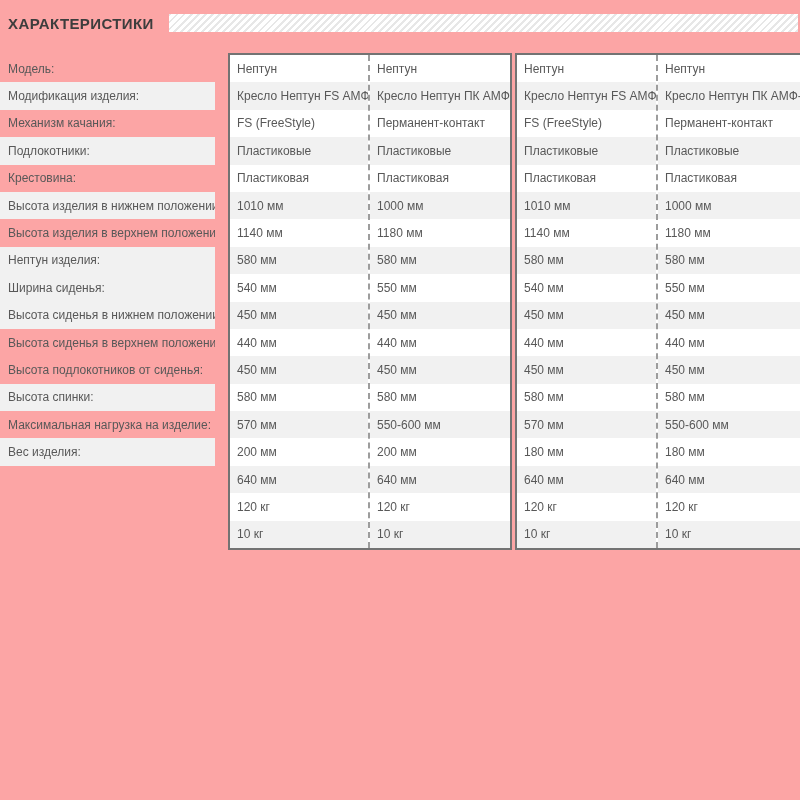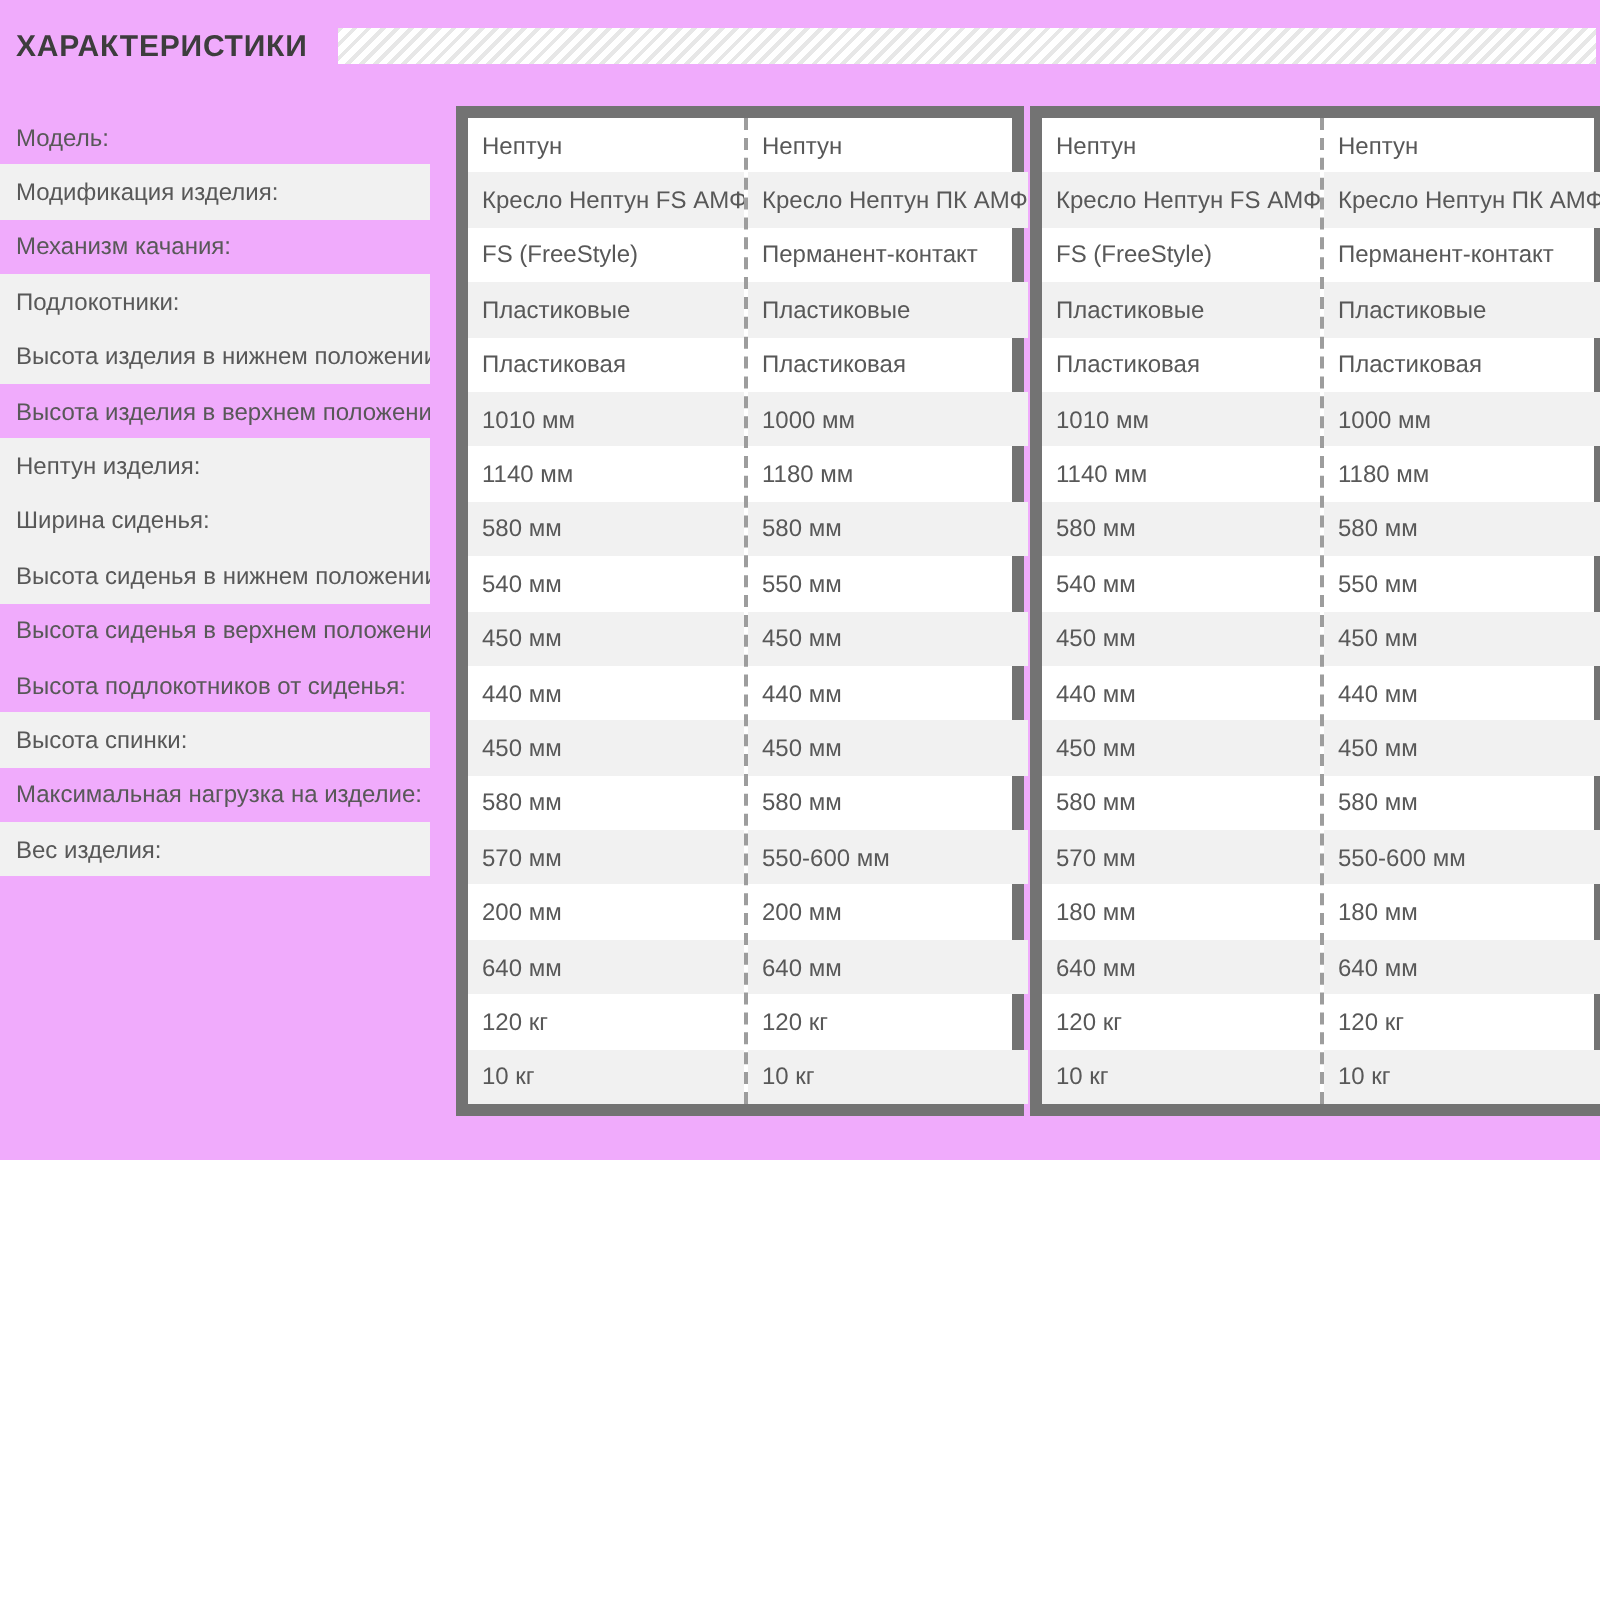--- a/index.html
+++ b/index.html
@@ -1,21 +1,21 @@
 <!DOCTYPE html>
 <html><head>
 <meta charset="utf-8">
 <style>
   * { margin: 0; padding: 0; box-sizing: border-box; }
   html, body {
     width: 800px; height: 800px;
     background: #ffffff;
     font-family: "Liberation Sans", sans-serif;
   }
-  .page { width: 800px; height: 580px; background: #f0abfc; overflow: hidden; }
+  .page { width: 800px; height: 800px; background: #fca5a5; overflow: hidden; }
 
   
   .section-header {
     display: flex; align-items: center;
     height: 33px;
     padding: 13px 2px 0 8px;
   }
   .title {
     font-size: 15px; font-weight: bold;
     color: #3d3d3d; letter-spacing: 0.4px;
@@ -23,21 +23,21 @@
     text-transform: uppercase;
   }
   .stripe-band {
     flex: 1; height: 18px; margin-left: 15px;
     background: repeating-linear-gradient(135deg, #e7e7e7 0px, #e7e7e7 2px, #ffffff 2px, #ffffff 5px);
   }
 
   
   .spec-table { display: flex; align-items: flex-start; margin-top: 20px; }
   .labels-col { width: 215px; margin-top: 2px; margin-right: 13px; }
-  .group { display: flex; border: 6px solid #737373; background: #fff; text-align: right; }
+  .group { display: flex; border: 2px solid #737373; background: #fff; text-align: right; }
   .group-1 { width: 284px; margin-right: 3px; }
   .group-2 { width: 288px; }
   .col { display: flex; flex-direction: column; }
   .group-1 .col-a { width: 138px; }
   .group-1 .col-b { width: 142px; }
   .group-2 .col-a { width: 139px; }
   .group-2 .col-b { width: 145px; }
   .col-b { border-left: 2px dashed #9d9d9d; }
 
   .cell {
@@ -59,20 +59,21 @@
     <h2 class="title">ХАРАКТЕРИСТИКИ</h2>
     <div class="stripe-band"></div>
   </div>
 
   <div class="spec-table">
     <div class="labels-col" id="labels-col">
         <div class="cell label-cell">Модель:</div>
         <div class="cell label-cell striped">Модификация изделия:</div>
         <div class="cell label-cell">Механизм качания:</div>
         <div class="cell label-cell striped">Подлокотники:</div>
+        <div class="cell label-cell">Крестовина:</div>
         <div class="cell label-cell striped">Высота изделия в нижнем положении:</div>
         <div class="cell label-cell">Высота изделия в верхнем положении:</div>
         <div class="cell label-cell striped">Нептун изделия:</div>
         <div class="cell label-cell striped">Ширина сиденья:</div>
         <div class="cell label-cell striped">Высота сиденья в нижнем положении:</div>
         <div class="cell label-cell">Высота сиденья в верхнем положении:</div>
         <div class="cell label-cell">Высота подлокотников от сиденья:</div>
         <div class="cell label-cell striped">Высота спинки:</div>
         <div class="cell label-cell">Максимальная нагрузка на изделие:</div>
         <div class="cell label-cell striped">Вес изделия:</div>

